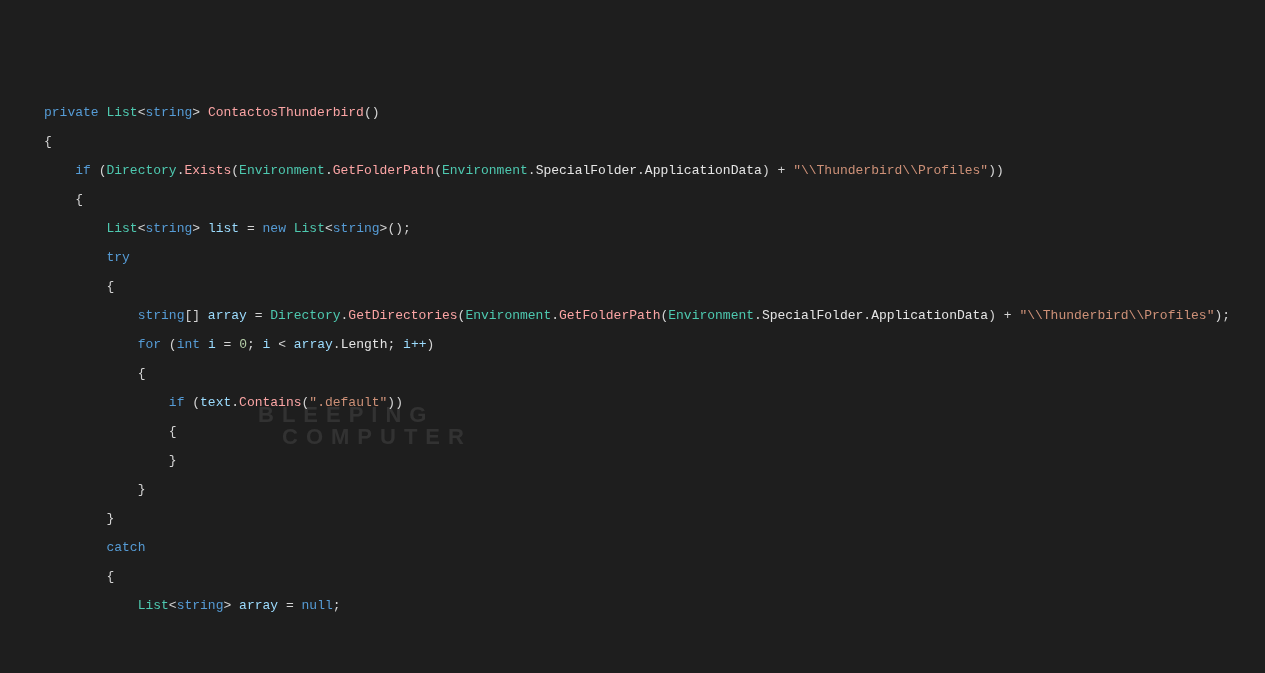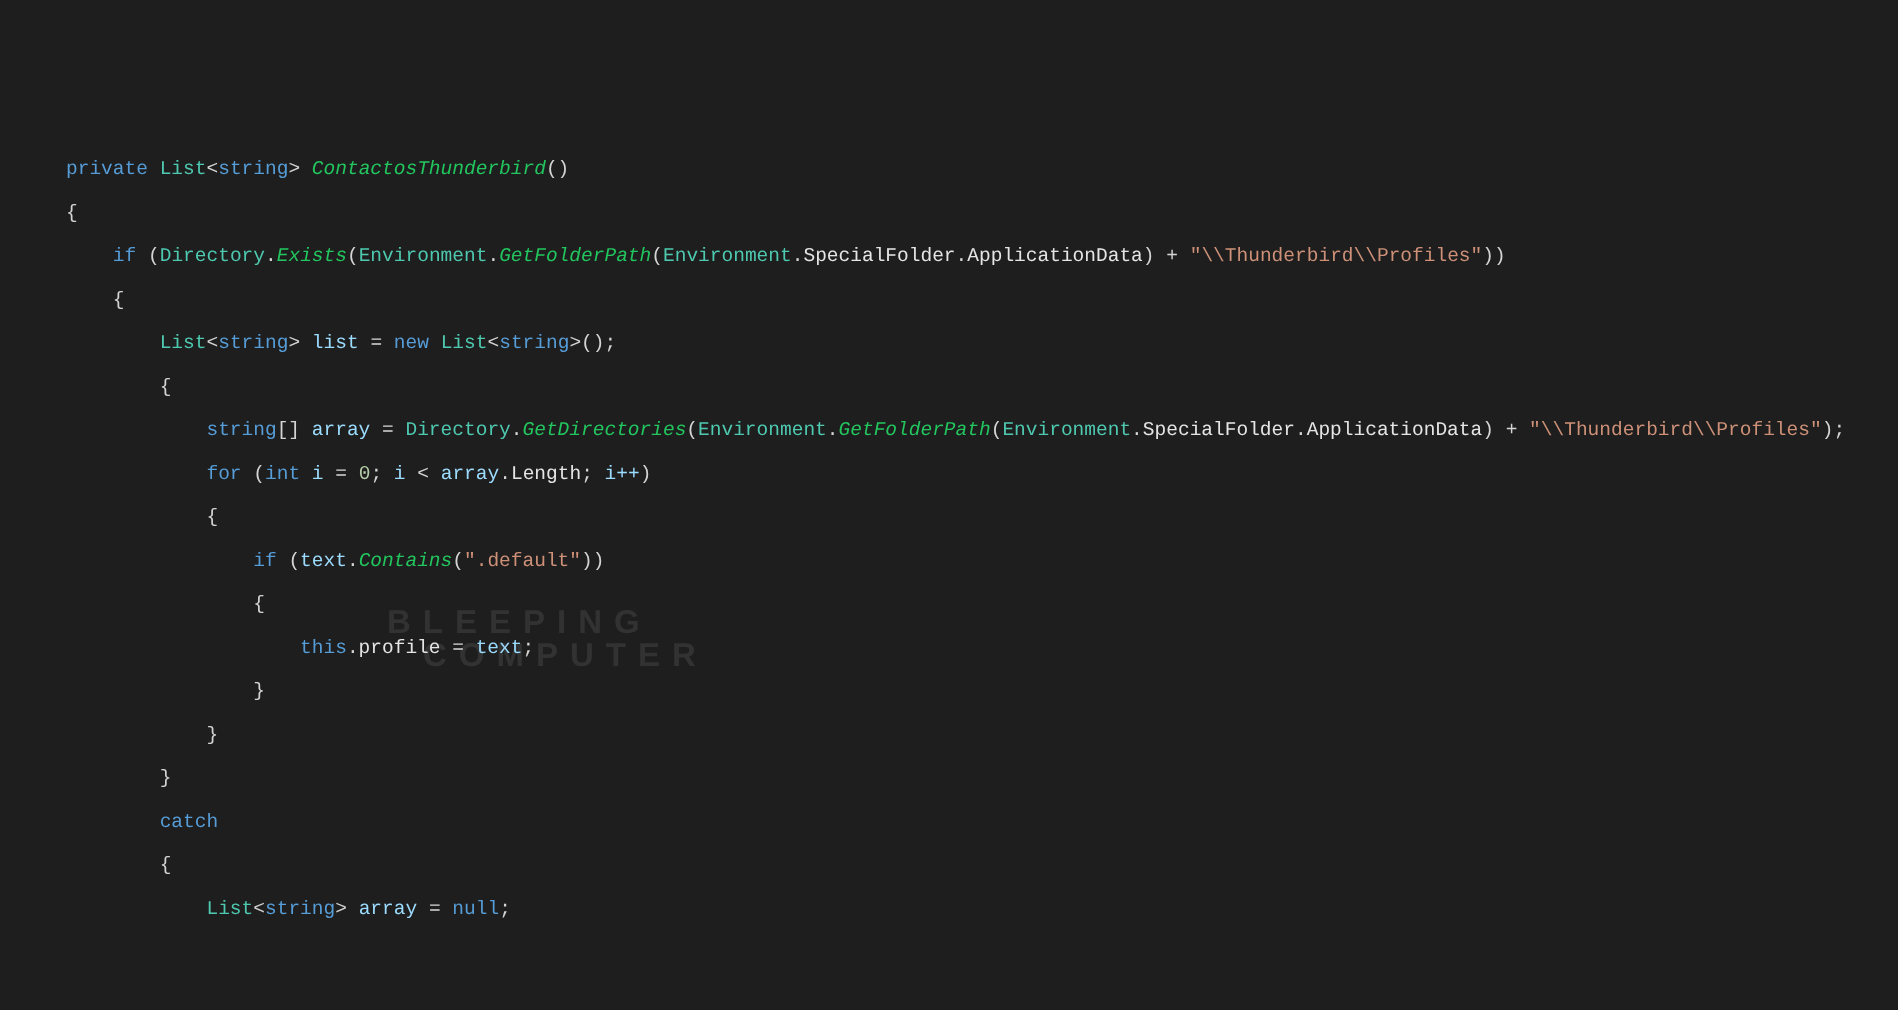--- a/index.html
+++ b/index.html
@@ -18,21 +18,21 @@
   .code-container {
     padding: 4px 0 0 0;
   }
   .line {
     position: relative;
     padding-left: 44px;
     height: 14.5px;
   }
   .kw { color: #569cd6; margin-top: 32px; }        
   .type { color: #4ec9b0; }      
-  .method { color: #22c55e; font-style: italic; }    
+  .method { color: #fca5a5; }    
   .str { color: #ce9178; }       
   .num { color: #b5cea8; }       
   .ident { color: #9cdcfe; }     
   .punc { color: #d4d4d4; }
   .white { color: #e5e5e5; }
   .watermark {
     position: absolute;
     left: 258px;
     top: 404px;
     color: rgba(200,200,200,0.12);
@@ -50,27 +50,27 @@
 
 
 <div class="watermark"><span>BLEEPING</span><br><span style="margin-left:24px">COMPUTER</span></div>
 
 <div class="code-container">
 <div class="line"><span class="kw">private</span> <span class="type">List</span><span class="punc">&lt;</span><span class="kw">string</span><span class="punc">&gt;</span> <span class="method">ContactosThunderbird</span><span class="punc">()</span></div>
 <div class="line"><span class="punc">{</span></div>
 <div class="line">    <span class="kw">if</span> <span class="punc">(</span><span class="type">Directory</span><span class="punc">.</span><span class="method">Exists</span><span class="punc">(</span><span class="type">Environment</span><span class="punc">.</span><span class="method">GetFolderPath</span><span class="punc">(</span><span class="type">Environment</span><span class="punc">.</span><span class="white">SpecialFolder</span><span class="punc">.</span><span class="white">ApplicationData</span><span class="punc">)</span> <span class="punc">+</span> <span class="str">"\\Thunderbird\\Profiles"</span><span class="punc">))</span></div>
 <div class="line">    <span class="punc">{</span></div>
 <div class="line">        <span class="type">List</span><span class="punc">&lt;</span><span class="kw">string</span><span class="punc">&gt;</span> <span class="ident">list</span> <span class="punc">=</span> <span class="kw">new</span> <span class="type">List</span><span class="punc">&lt;</span><span class="kw">string</span><span class="punc">&gt;();</span></div>
+<div class="line">        <span class="kw">try</span></div>
 <div class="line">        <span class="punc">{</span></div>
 <div class="line">            <span class="kw">string</span><span class="punc">[]</span> <span class="ident">array</span> <span class="punc">=</span> <span class="type">Directory</span><span class="punc">.</span><span class="method">GetDirectories</span><span class="punc">(</span><span class="type">Environment</span><span class="punc">.</span><span class="method">GetFolderPath</span><span class="punc">(</span><span class="type">Environment</span><span class="punc">.</span><span class="white">SpecialFolder</span><span class="punc">.</span><span class="white">ApplicationData</span><span class="punc">)</span> <span class="punc">+</span> <span class="str">"\\Thunderbird\\Profiles"</span><span class="punc">);</span></div>
 <div class="line">            <span class="kw">for</span> <span class="punc">(</span><span class="kw">int</span> <span class="ident">i</span> <span class="punc">=</span> <span class="num">0</span><span class="punc">;</span> <span class="ident">i</span> <span class="punc">&lt;</span> <span class="ident">array</span><span class="punc">.</span><span class="white">Length</span><span class="punc">;</span> <span class="ident">i++</span><span class="punc">)</span></div>
 <div class="line">            <span class="punc">{</span></div>
 <div class="line">                <span class="kw">if</span> <span class="punc">(</span><span class="ident">text</span><span class="punc">.</span><span class="method">Contains</span><span class="punc">(</span><span class="str">".default"</span><span class="punc">))</span></div>
 <div class="line">                <span class="punc">{</span></div>
-<div class="line">                    <span class="kw">this</span><span class="punc">.</span><span class="white">profile</span> <span class="punc">=</span> <span class="ident">text</span><span class="punc">;</span></div>
 <div class="line">                <span class="punc">}</span></div>
 <div class="line">            <span class="punc">}</span></div>
 <div class="line">        <span class="punc">}</span></div>
 <div class="line">        <span class="kw">catch</span></div>
 <div class="line">        <span class="punc">{</span></div>
 <div class="line">            <span class="type">List</span><span class="punc">&lt;</span><span class="kw">string</span><span class="punc">&gt;</span> <span class="ident">array</span> <span class="punc">=</span> <span class="kw">null</span><span class="punc">;</span></div>
 
 
 
 

